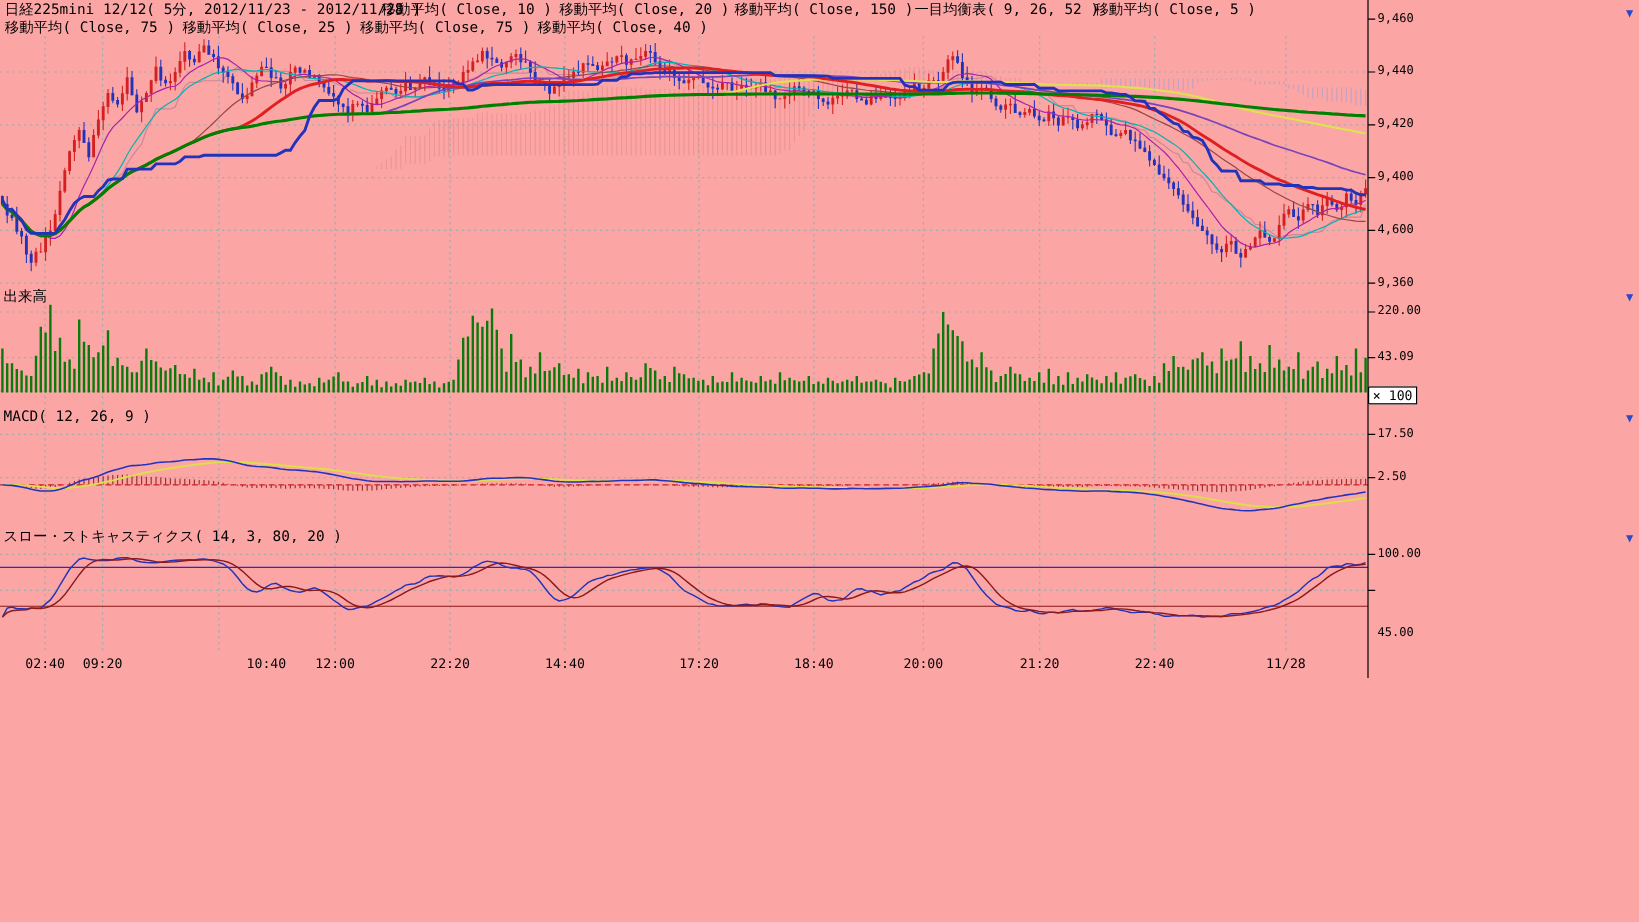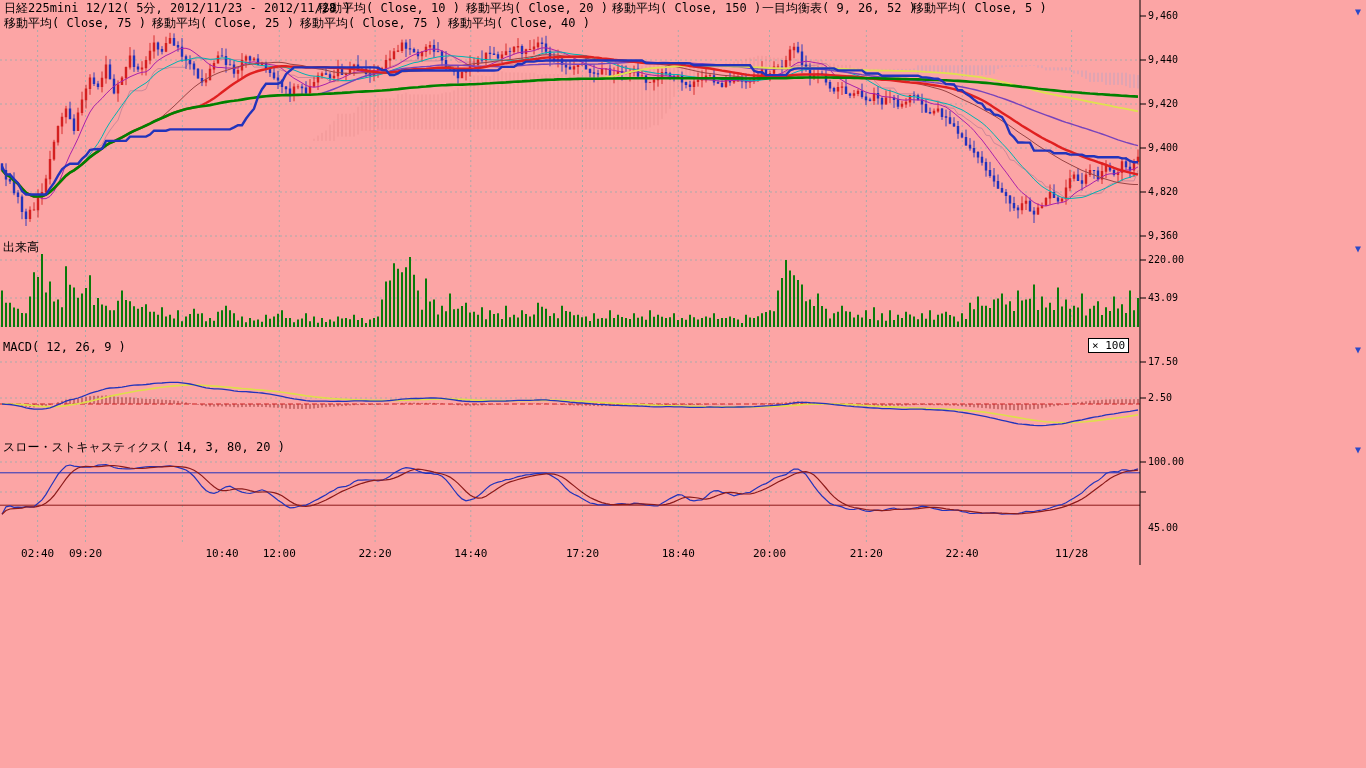--- a/index.html
+++ b/index.html
@@ -6,22 +6,22 @@
   .screen{position:relative;width:1366px;height:768px;background:#fca5a5;overflow:hidden;
           font-family:"DejaVu Sans Mono","DejaVu Sans",monospace;color:#000;}
   .legend-row{position:absolute;left:0;width:1140px;height:15px;z-index:5;}
   #legend1{top:1px;} #legend2{top:16px;}
   .legend-row span{position:absolute;top:0;font-size:12px;line-height:15px;white-space:nowrap;cursor:default;}
   #chart-area{position:absolute;left:0;top:0;width:1205px;height:570px;z-index:1;}
   #chart-area svg{position:absolute;left:0;top:0;}
   .plabel{position:absolute;left:3px;font-size:12px;line-height:14px;white-space:nowrap;z-index:4;}
   .tick{position:absolute;font-size:10px;line-height:12px;white-space:nowrap;z-index:4;}
   .timelabel{position:absolute;font-size:11px;line-height:12px;width:40px;text-align:center;z-index:4;}
-  .mult-box{position:absolute;left:1088px;top:322px;border:1px solid #000;background:#fff;
-            font-size:11px;line-height:13px;padding:0 3px;z-index:4;margin-top:16px;}
+  .mult-box{position:absolute;left:1140px;top:322px;border:1px solid #000;background:#fff;
+            font-size:11px;line-height:13px;padding:0 3px;z-index:4;}
   .arrow-btn{position:absolute;left:1351px;width:14px;height:13px;font-size:10px;line-height:13px;
              color:#2a49c8;text-align:center;cursor:pointer;z-index:6;user-select:none;}
 </style>
 </head>
 <body>
 
 <div class="screen">
 
   <div id="chart-area">
       <svg width="1205" height="570" xmlns="http://www.w3.org/2000/svg">
@@ -98,21 +98,21 @@
   <div class="plabel" style="top:340px">MACD( 12, 26, 9 )</div>
   <div class="plabel" style="top:440px">スロー・ストキャスティクス( 14, 3, 80, 20 )</div>
 
   <div class="mult-box">× 100</div>
 
   <div id="axis-layer">
       <div class="tick" style="left: 1148px; top: 10px;">9,460</div>
       <div class="tick" style="left: 1148px; top: 54px;">9,440</div>
       <div class="tick" style="left: 1148px; top: 98px;">9,420</div>
       <div class="tick" style="left: 1148px; top: 142px;">9,400</div>
-      <div class="tick" style="left: 1148px; top: 186px;">4,820</div>
+      <div class="tick" style="left: 1148px; top: 186px;">4,600</div>
       <div class="tick" style="left: 1148px; top: 230px;">9,360</div>
       <div class="tick" style="left: 1148px; top: 254.12px;">220.00</div>
       <div class="tick" style="left: 1148px; top: 292.12px;">43.09</div>
       <div class="tick" style="left: 1148px; top: 356px;">17.50</div>
       <div class="tick" style="left: 1148px; top: 392px;">2.50</div>
       <div class="tick" style="left: 1148px; top: 456px;">100.00</div>
       <div class="tick" style="left: 1148px; top: 485.7px; margin-top: 36px;">45.00</div>
       <div class="timelabel" style="left: 17.62px; top: 548px;">02:40</div>
       <div class="timelabel" style="left: 65.5px; top: 548px;">09:20</div>
       <div class="timelabel" style="left: 178px; top: 548px; margin-left: 24px;">10:40</div>

